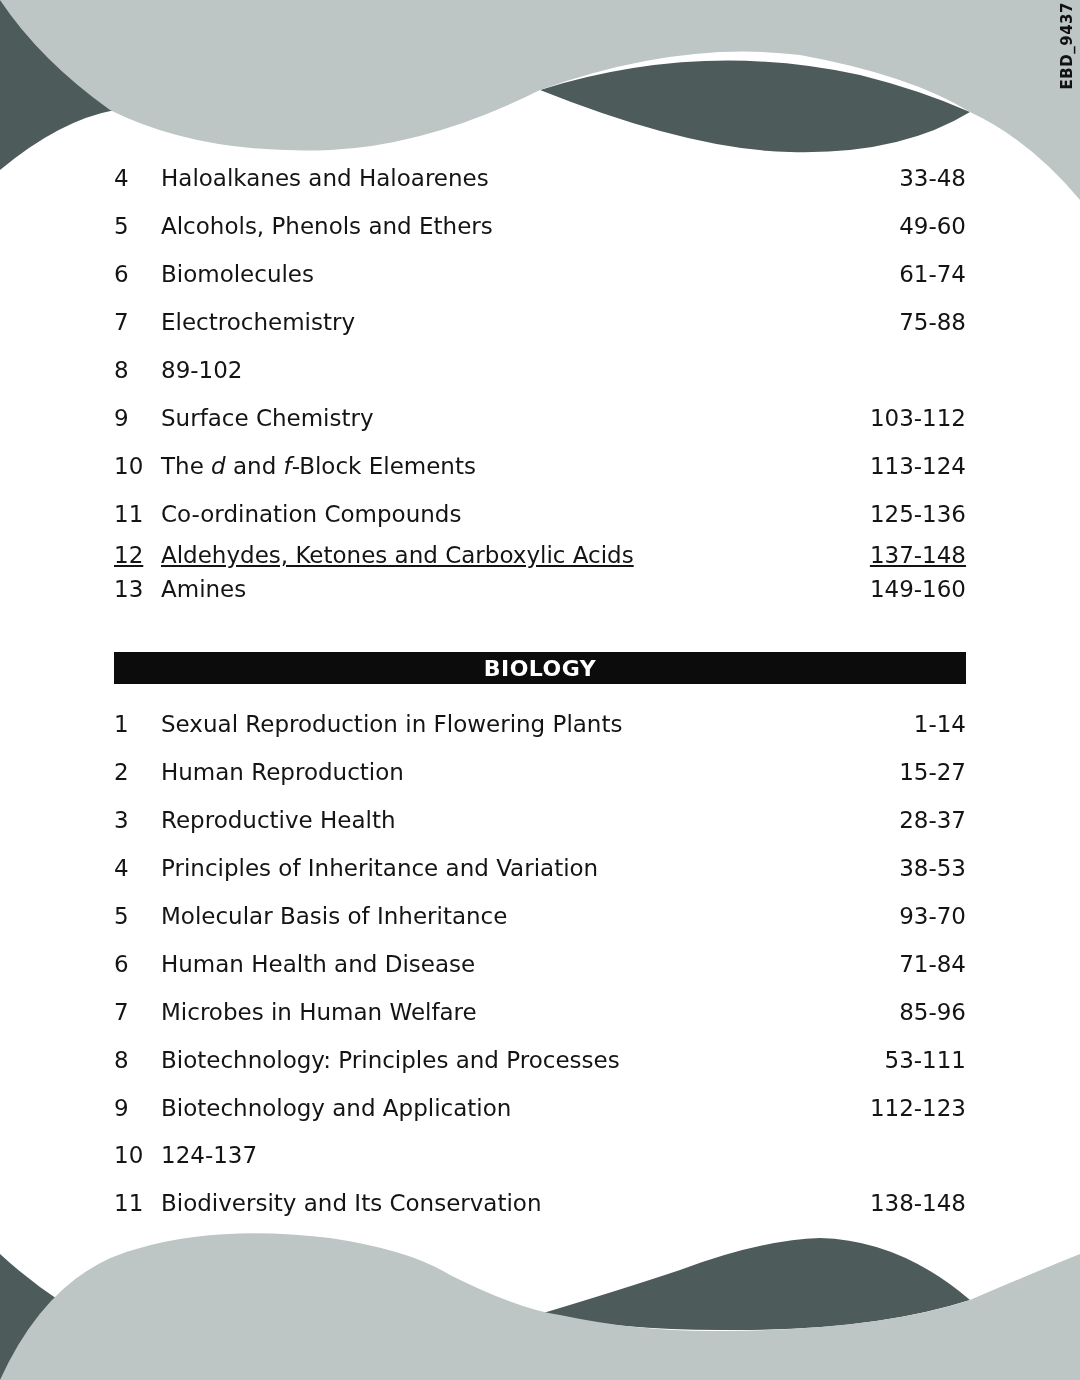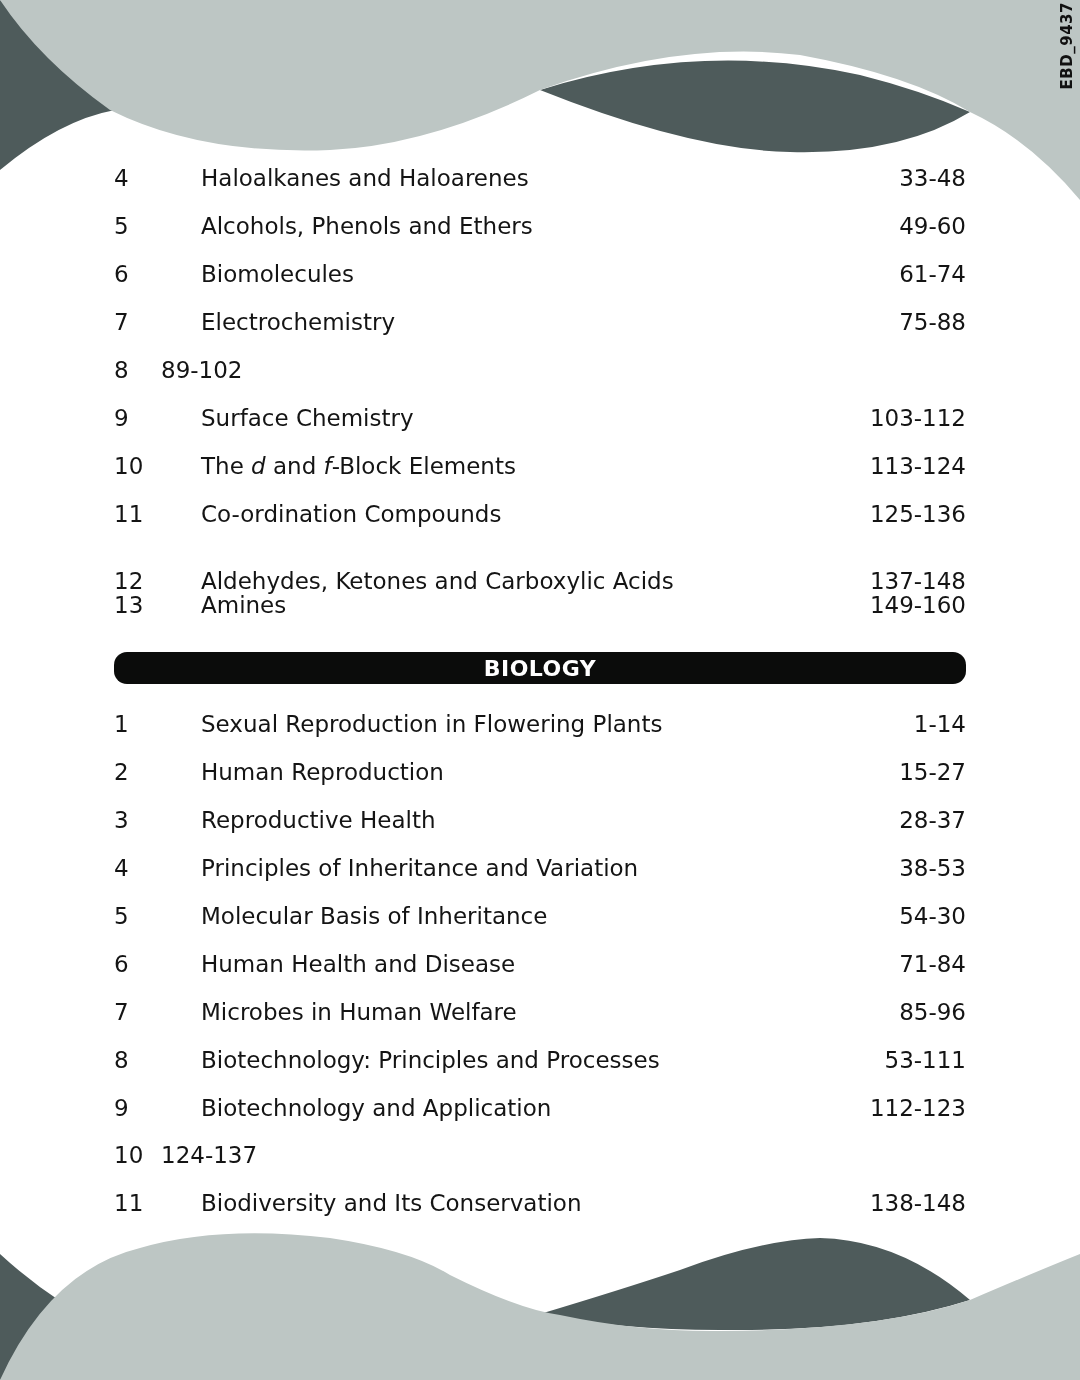--- a/index.html
+++ b/index.html
@@ -17,28 +17,28 @@
       writing-mode: vertical-rl; transform: rotate(180deg);
       font-family: "DejaVu Sans", sans-serif; font-weight: bold;
       font-size: 15px; letter-spacing: 0.5px; color: #111;
     }
     .toc { position: absolute; left: 114px; width: 852px; }
     .row {
       position: absolute; left: 0; width: 852px; height: 34px;
       display: flex; align-items: center; font-size: 23px;
     }
     .num { width: 47px; flex: 0 0 47px; }
-    .title { flex: 1; white-space: nowrap; margin-left: 40px; }
+    .title { flex: 1; white-space: nowrap; }
     .pages { text-align: center; white-space: nowrap; }
     .title i { font-style: italic; }
     .section-bar {
       position: absolute; left: 0; width: 852px; height: 32px;
       background: #0b0c0b; color: #fff;
       display: flex; align-items: center; justify-content: center;
-      font-weight: bold; font-size: 22px; letter-spacing: 0.5px; border-radius: 13px;
+      font-weight: bold; font-size: 22px; letter-spacing: 0.5px;
     }
   </style>
 </head>
 <body>
 
 <svg class="waves top" viewBox="0 0 1080 200" preserveAspectRatio="none">
   <path d="M0 0 L0 170 Q60 120 115 110 L60 40 Q30 10 0 0 Z" fill="#4e5b5b"></path>
   <path d="M540 90 Q700 40 860 75 Q920 90 970 112 Q900 155 790 152 Q690 150 540 90 Z" fill="#4e5b5b"></path>
   <path d="M0 0 L1080 0 L1080 200 Q1030 140 970 112 Q910 75 800 55 Q680 40 540 90 Q430 145 330 150 Q200 155 110 110 Q40 60 0 0 Z" fill="#bdc6c4"></path>
 </svg>
@@ -79,26 +79,26 @@
   <div class="row" style="top:449px;">
     <span class="num">10</span>
     <span class="title"><span>The </span><i>d</i><span> and </span><i>f</i><span>-Block Elements</span></span>
     <span class="pages">113-124</span>
   </div>
   <div class="row" style="top:497px;">
     <span class="num">11</span>
     <span class="title">Co-ordination Compounds</span>
     <span class="pages">125-136</span>
   </div>
-  <div class="row" style="top:564px;">
+  <div class="row" style="top:538px;text-decoration:underline;">
     <span class="num">12</span>
     <span class="title">Aldehydes, Ketones and Carboxylic Acids</span>
     <span class="pages">137-148</span>
   </div>
-  <div class="row" style="top:588px;">
+  <div class="row" style="top:572px;">
     <span class="num">13</span>
     <span class="title">Amines</span>
     <span class="pages">149-160</span>
   </div>
 
   <div class="section-bar" style="top:652px;">BIOLOGY</div>
 
   <div class="row" style="top:707px;">
     <span class="num">1</span>
     <span class="title">Sexual Reproduction in Flowering Plants</span>
@@ -115,21 +115,21 @@
     <span class="pages">28-37</span>
   </div>
   <div class="row" style="top:851px;">
     <span class="num">4</span>
     <span class="title">Principles of Inheritance and Variation</span>
     <span class="pages">38-53</span>
   </div>
   <div class="row" style="top:899px;">
     <span class="num">5</span>
     <span class="title">Molecular Basis of Inheritance</span>
-    <span class="pages">54-30</span>
+    <span class="pages">93-70</span>
   </div>
   <div class="row" style="top:947px;">
     <span class="num">6</span>
     <span class="title">Human Health and Disease</span>
     <span class="pages">71-84</span>
   </div>
   <div class="row" style="top:995px;">
     <span class="num">7</span>
     <span class="title">Microbes in Human Welfare</span>
     <span class="pages">85-96</span>

